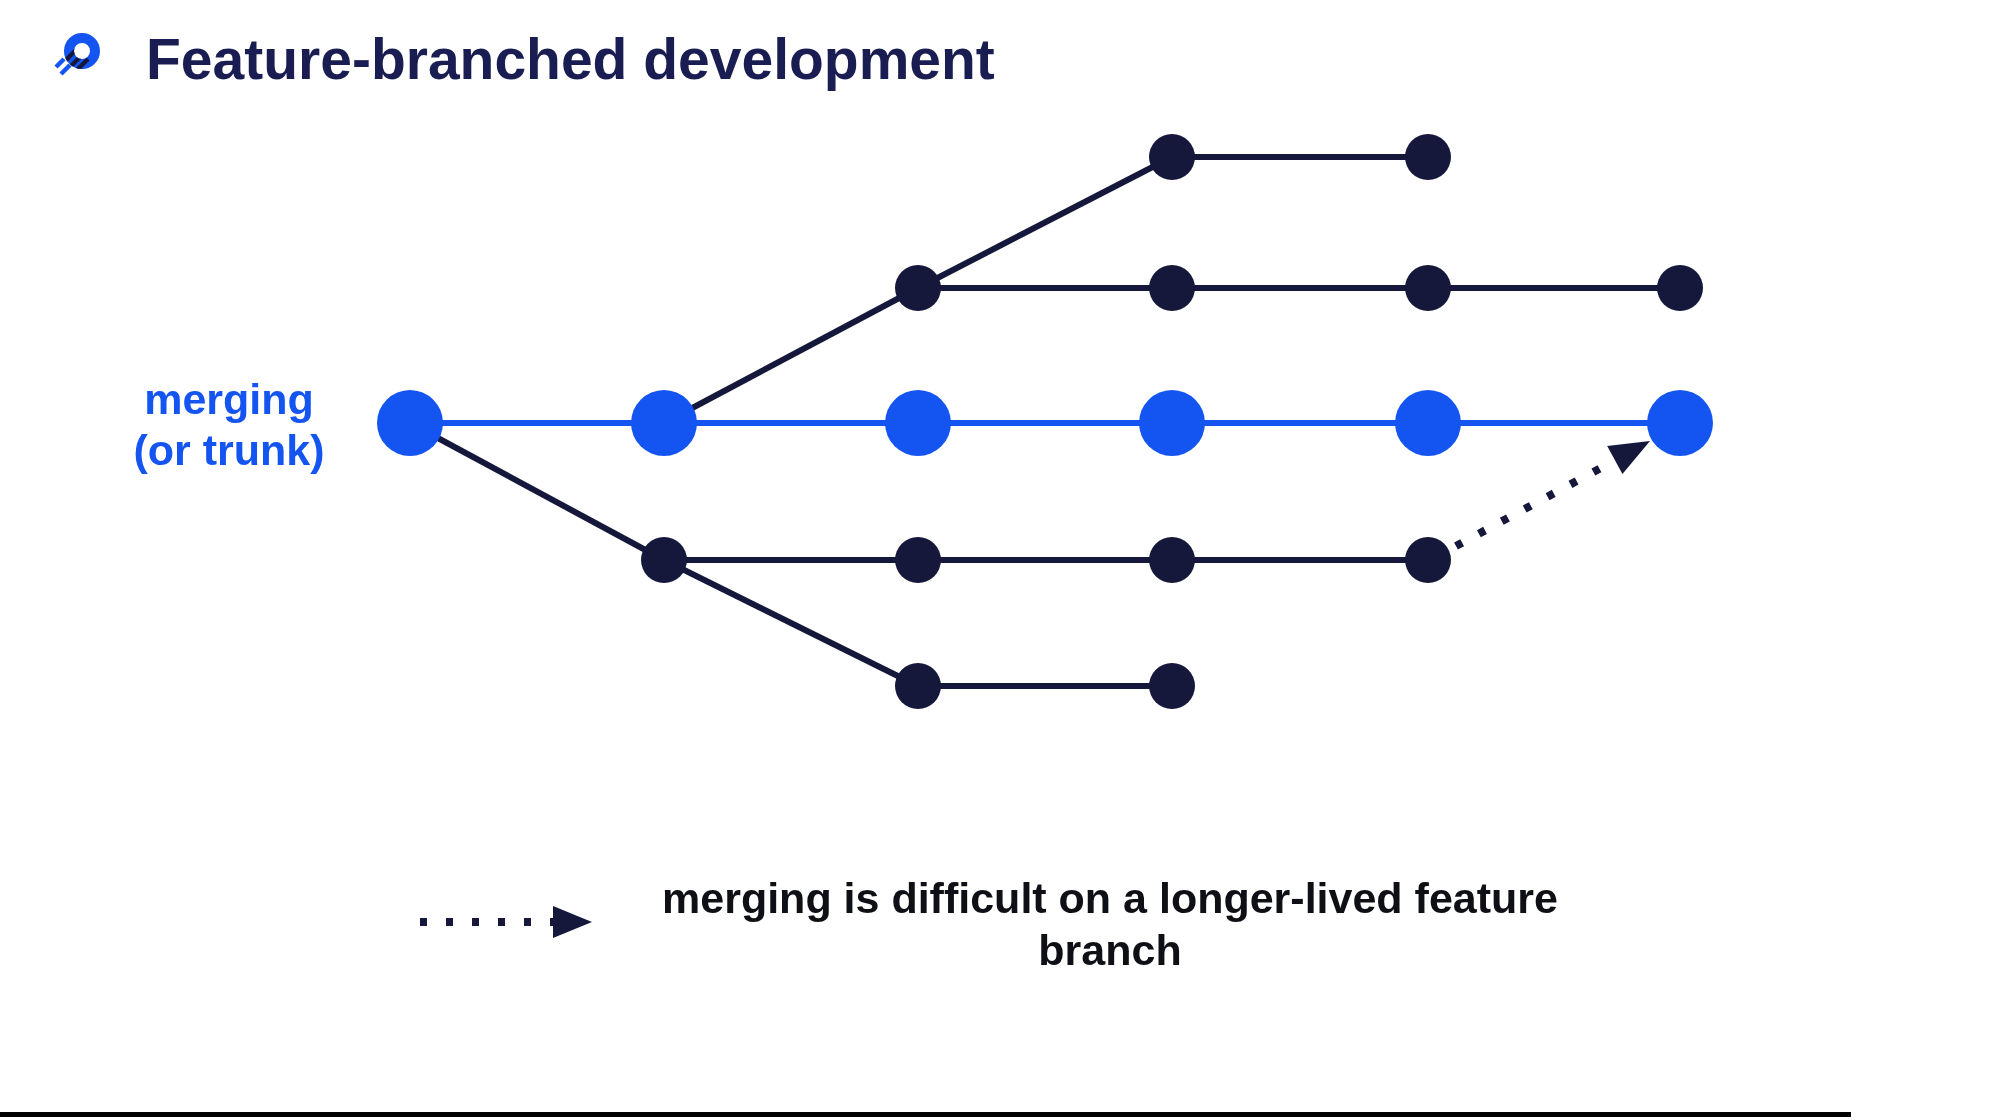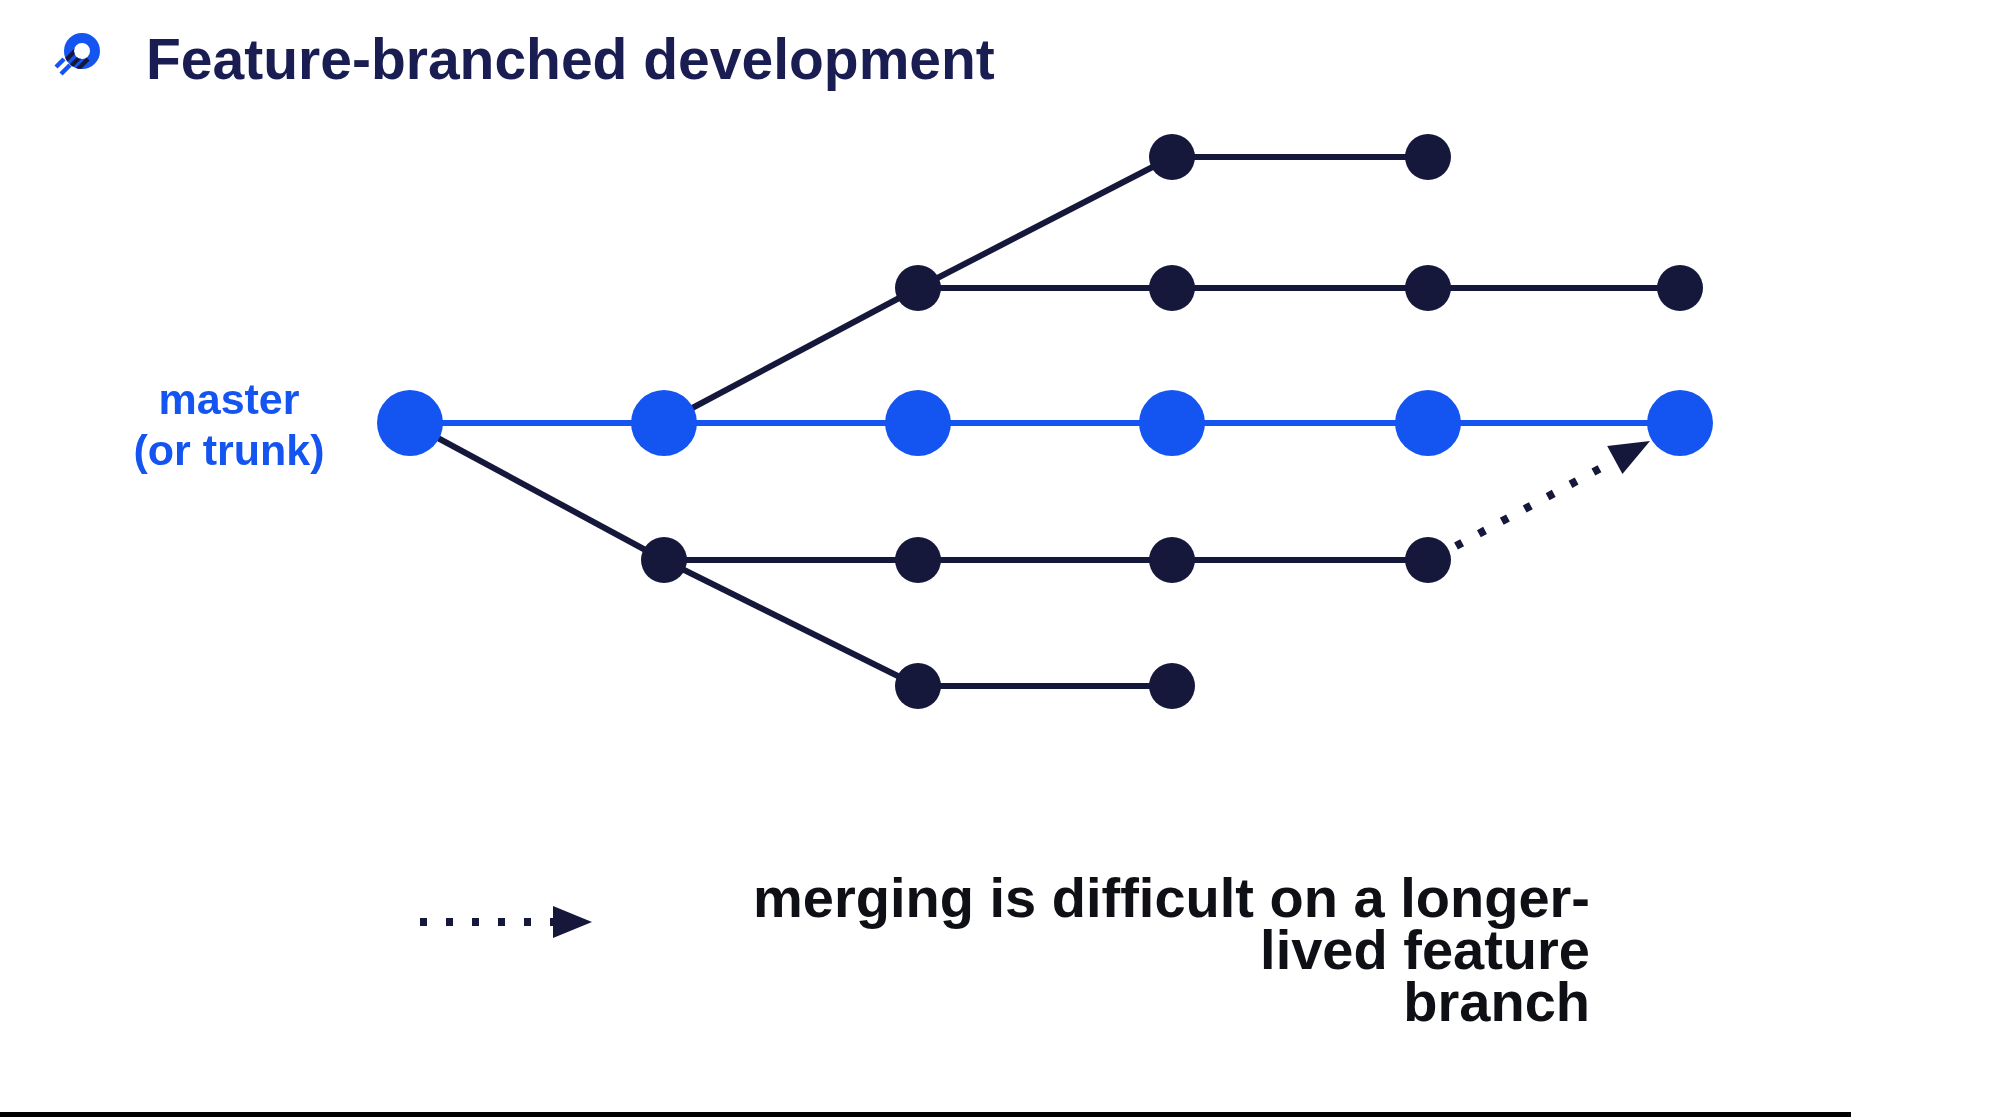--- a/index.html
+++ b/index.html
@@ -55,25 +55,25 @@
     width: 400px;
     font-size: 43px;
     line-height: 54px;
     color: var(--text-dark, #0f1015);
   }
   .legend-text {
     position: absolute;
     left: 630px;
     top: 872px;
     width: 960px;
-    font-size: 56px;
+    font-size: 43px;
     line-height: 52px;
     font-weight: 700;
     white-space: pre-line;
-    text-align: right;
+    text-align: center;
     color: var(--text-dark, #0f1015);
   }
   .bottom-rule {
     position: absolute;
     left: 0;
     top: 1112px;
     width: 1999px;
     height: 5px;
     background: var(--bottom-rule, #000);
   }
@@ -131,19 +131,19 @@
       <circle cx="664" cy="560" r="23" fill="#15173b"></circle>
       <circle cx="918" cy="560" r="23" fill="#15173b"></circle>
       <circle cx="1172" cy="560" r="23" fill="#15173b"></circle>
       <circle cx="1428" cy="560" r="23" fill="#15173b"></circle>
       <circle cx="918" cy="686" r="23" fill="#15173b"></circle>
       <circle cx="1172" cy="686" r="23" fill="#15173b"></circle>
       <line x1="420" y1="922" x2="553" y2="922" stroke="#15173b" stroke-width="8" stroke-dasharray="7 19"></line>
       <polygon points="592,922 553,938 553,906" fill="#15173b"></polygon>
     </svg>
 
-  <div class="diagram-label master-label">master
+  <div class="diagram-label master-label">merging
 (or trunk)</div>
   <div class="legend-text">merging is difficult on a longer-lived feature
 branch</div>
 
   <div class="bottom-rule"></div>
 </div>
 
 </body></html>

